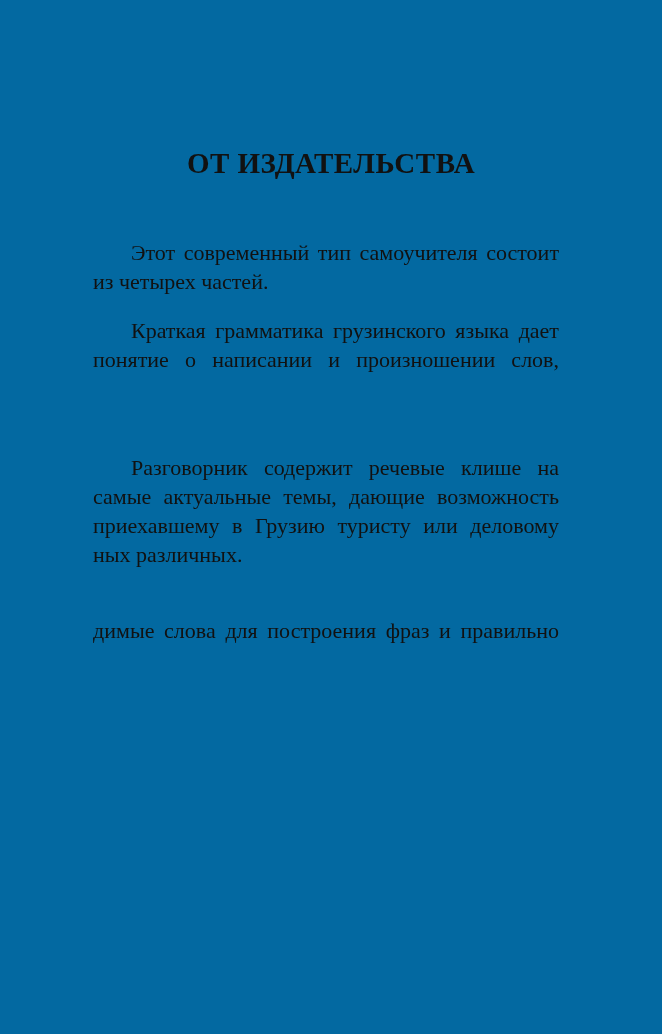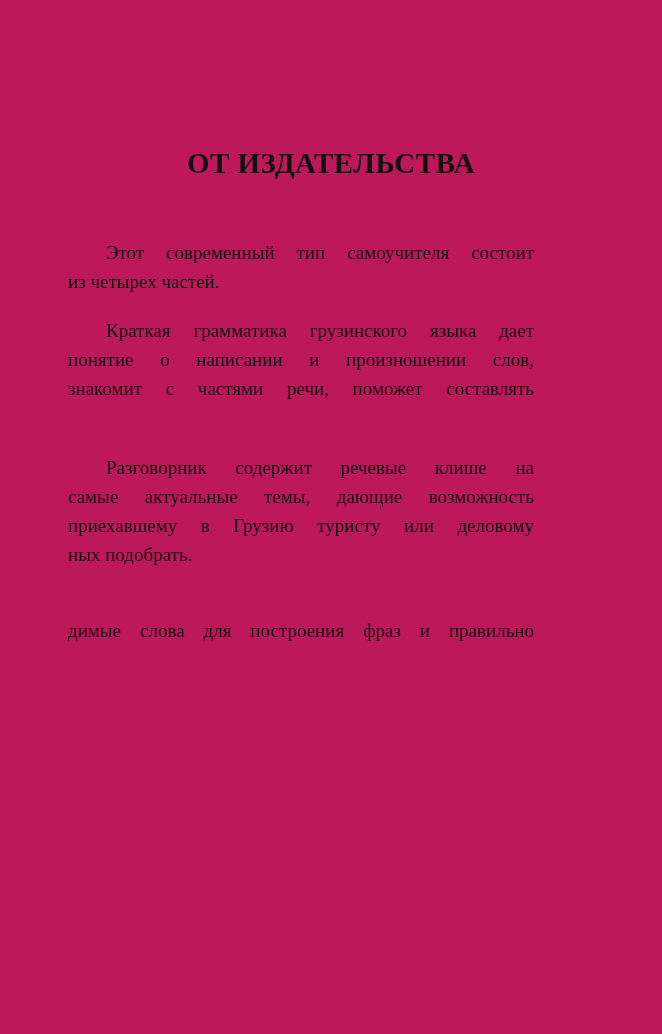--- a/index.html
+++ b/index.html
@@ -12,38 +12,38 @@
       height: 1034px;
       position: relative;
       overflow: hidden;
       font-family: "Liberation Serif", "DejaVu Serif", serif;
       color: #111111;
     }
     .page {
       position: absolute;
       left: 0; top: 0;
       width: 662px; height: 1034px;
-      background: #be185d;
+      background: #0369a1;
     }
     .title {
       position: absolute;
       left: 0;
       width: 662px;
       top: 143px;
       text-align: center;
       font-weight: bold;
       font-size: 29px;
       letter-spacing: 0.5px;
       line-height: 40px;
     }
     .paragraph {
       position: absolute;
-      left: 68px;
+      left: 93px;
       width: 466px;
-      font-size: 19px;
+      font-size: 22px;
     }
     .line {
       display: block;
       height: 29px;
       line-height: 29px;
       white-space: nowrap;
       text-align: justify;
       text-align-last: justify;
     }
     .line.last {
@@ -65,26 +65,25 @@
   <div class="title">ОТ ИЗДАТЕЛЬСТВА</div>
 
   <div class="paragraph" id="p1">
     <span class="line indent"><span>Этот современный тип самоучителя состоит</span></span>
     <span class="line last"><span>из четырех частей.</span></span>
   </div>
 
   <div class="paragraph" id="p2">
     <span class="line indent"><span class="b">Краткая грамматика</span><span> грузинского языка дает</span></span>
     <span class="line"><span>понятие о написании и произношении слов,</span></span>
-    <span class="line"><span>знакомит с частями речи, поможет составлять</span></span>
   </div>
 
   <div class="paragraph" id="p3">
     <span class="line indent"><span class="b">Разговорник</span><span> содержит речевые клише на</span></span>
     <span class="line"><span>самые актуальные темы, дающие возможность</span></span>
     <span class="line"><span>приехавшему в Грузию туристу или деловому</span></span>
-    <span class="line last"><span>ных подобрать.</span></span>
+    <span class="line last"><span>ных различных.</span></span>
   </div>
 
   <div class="paragraph" id="p4">
     <span class="line"><span>димые слова для построения фраз и правильно</span></span>
   </div>
 </div>
 
 </body></html>

